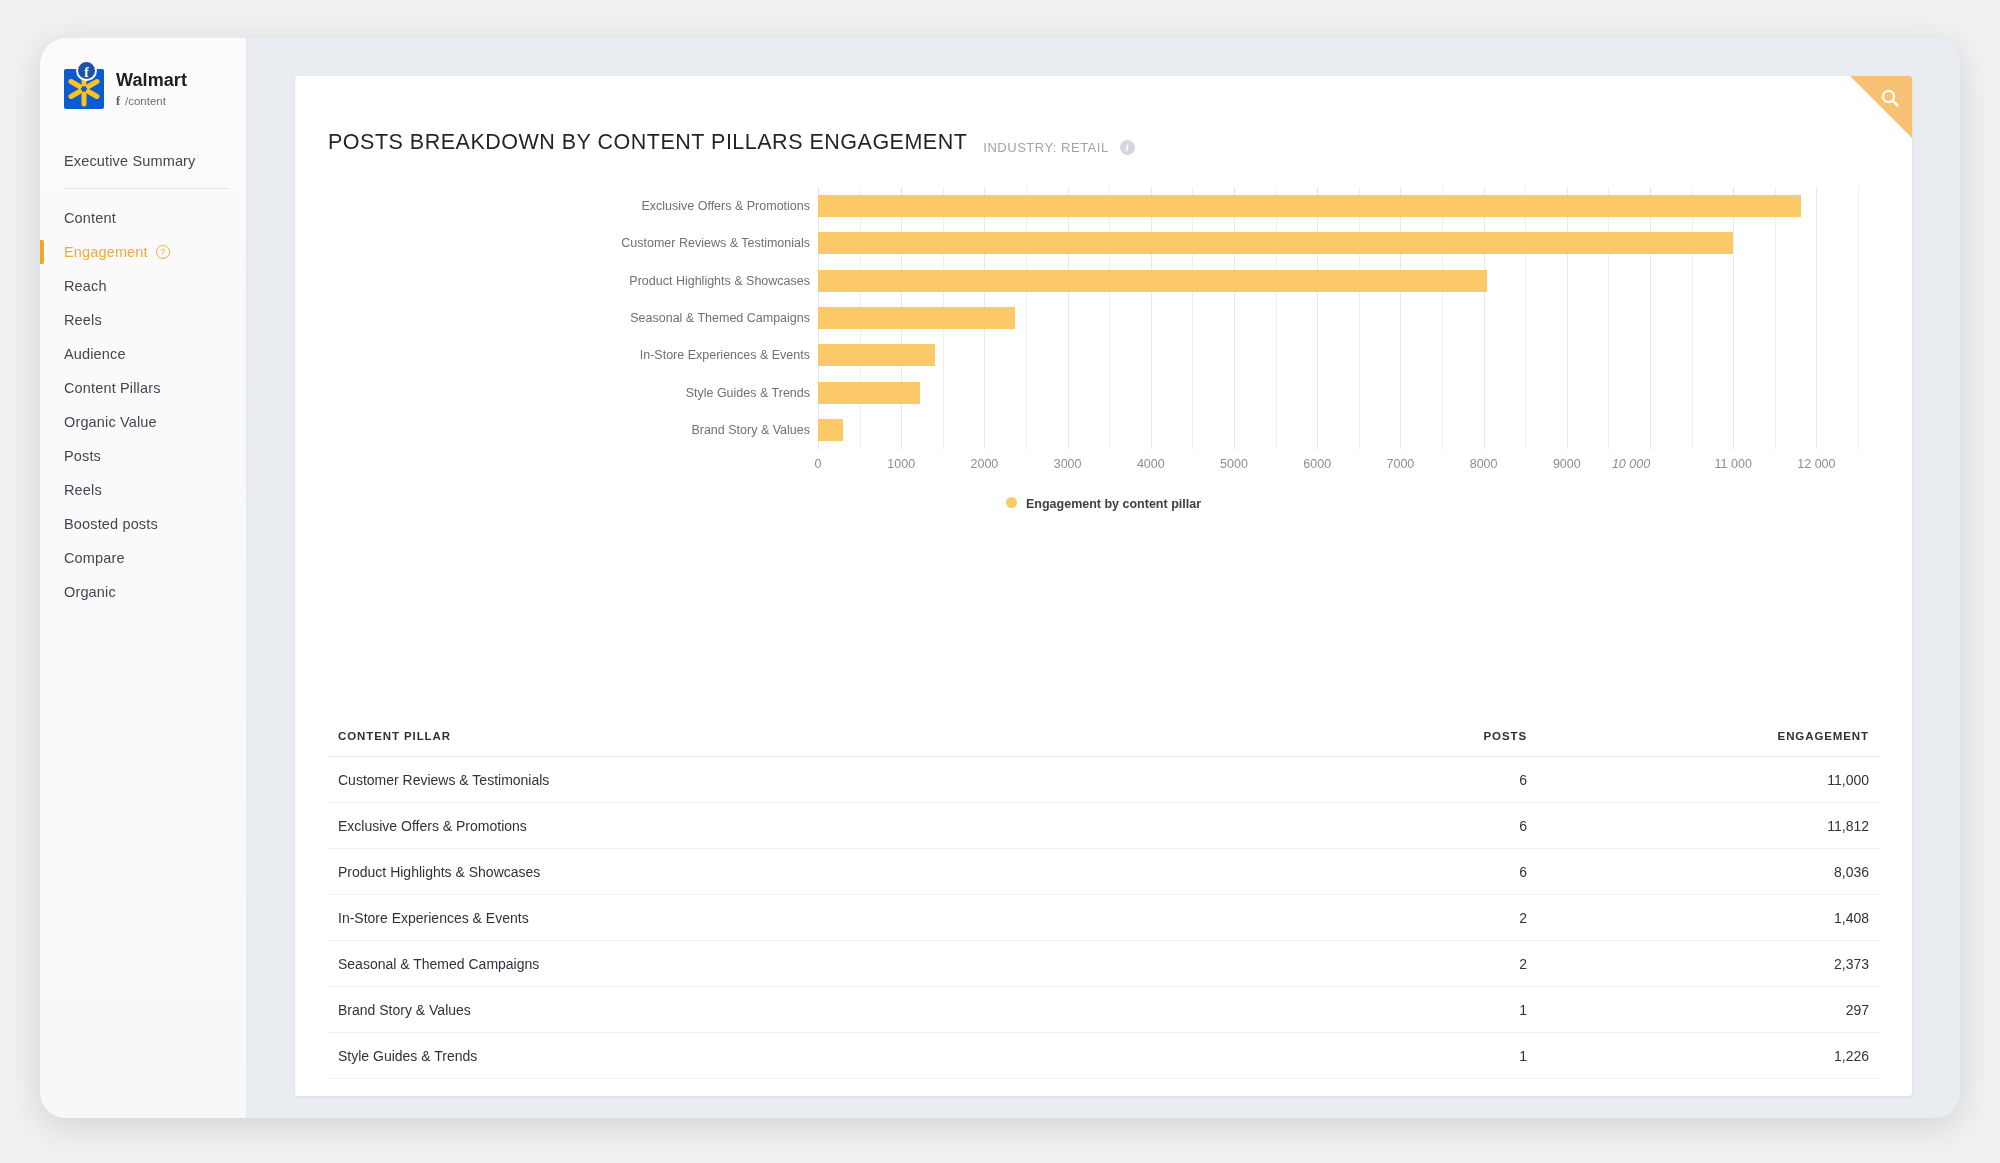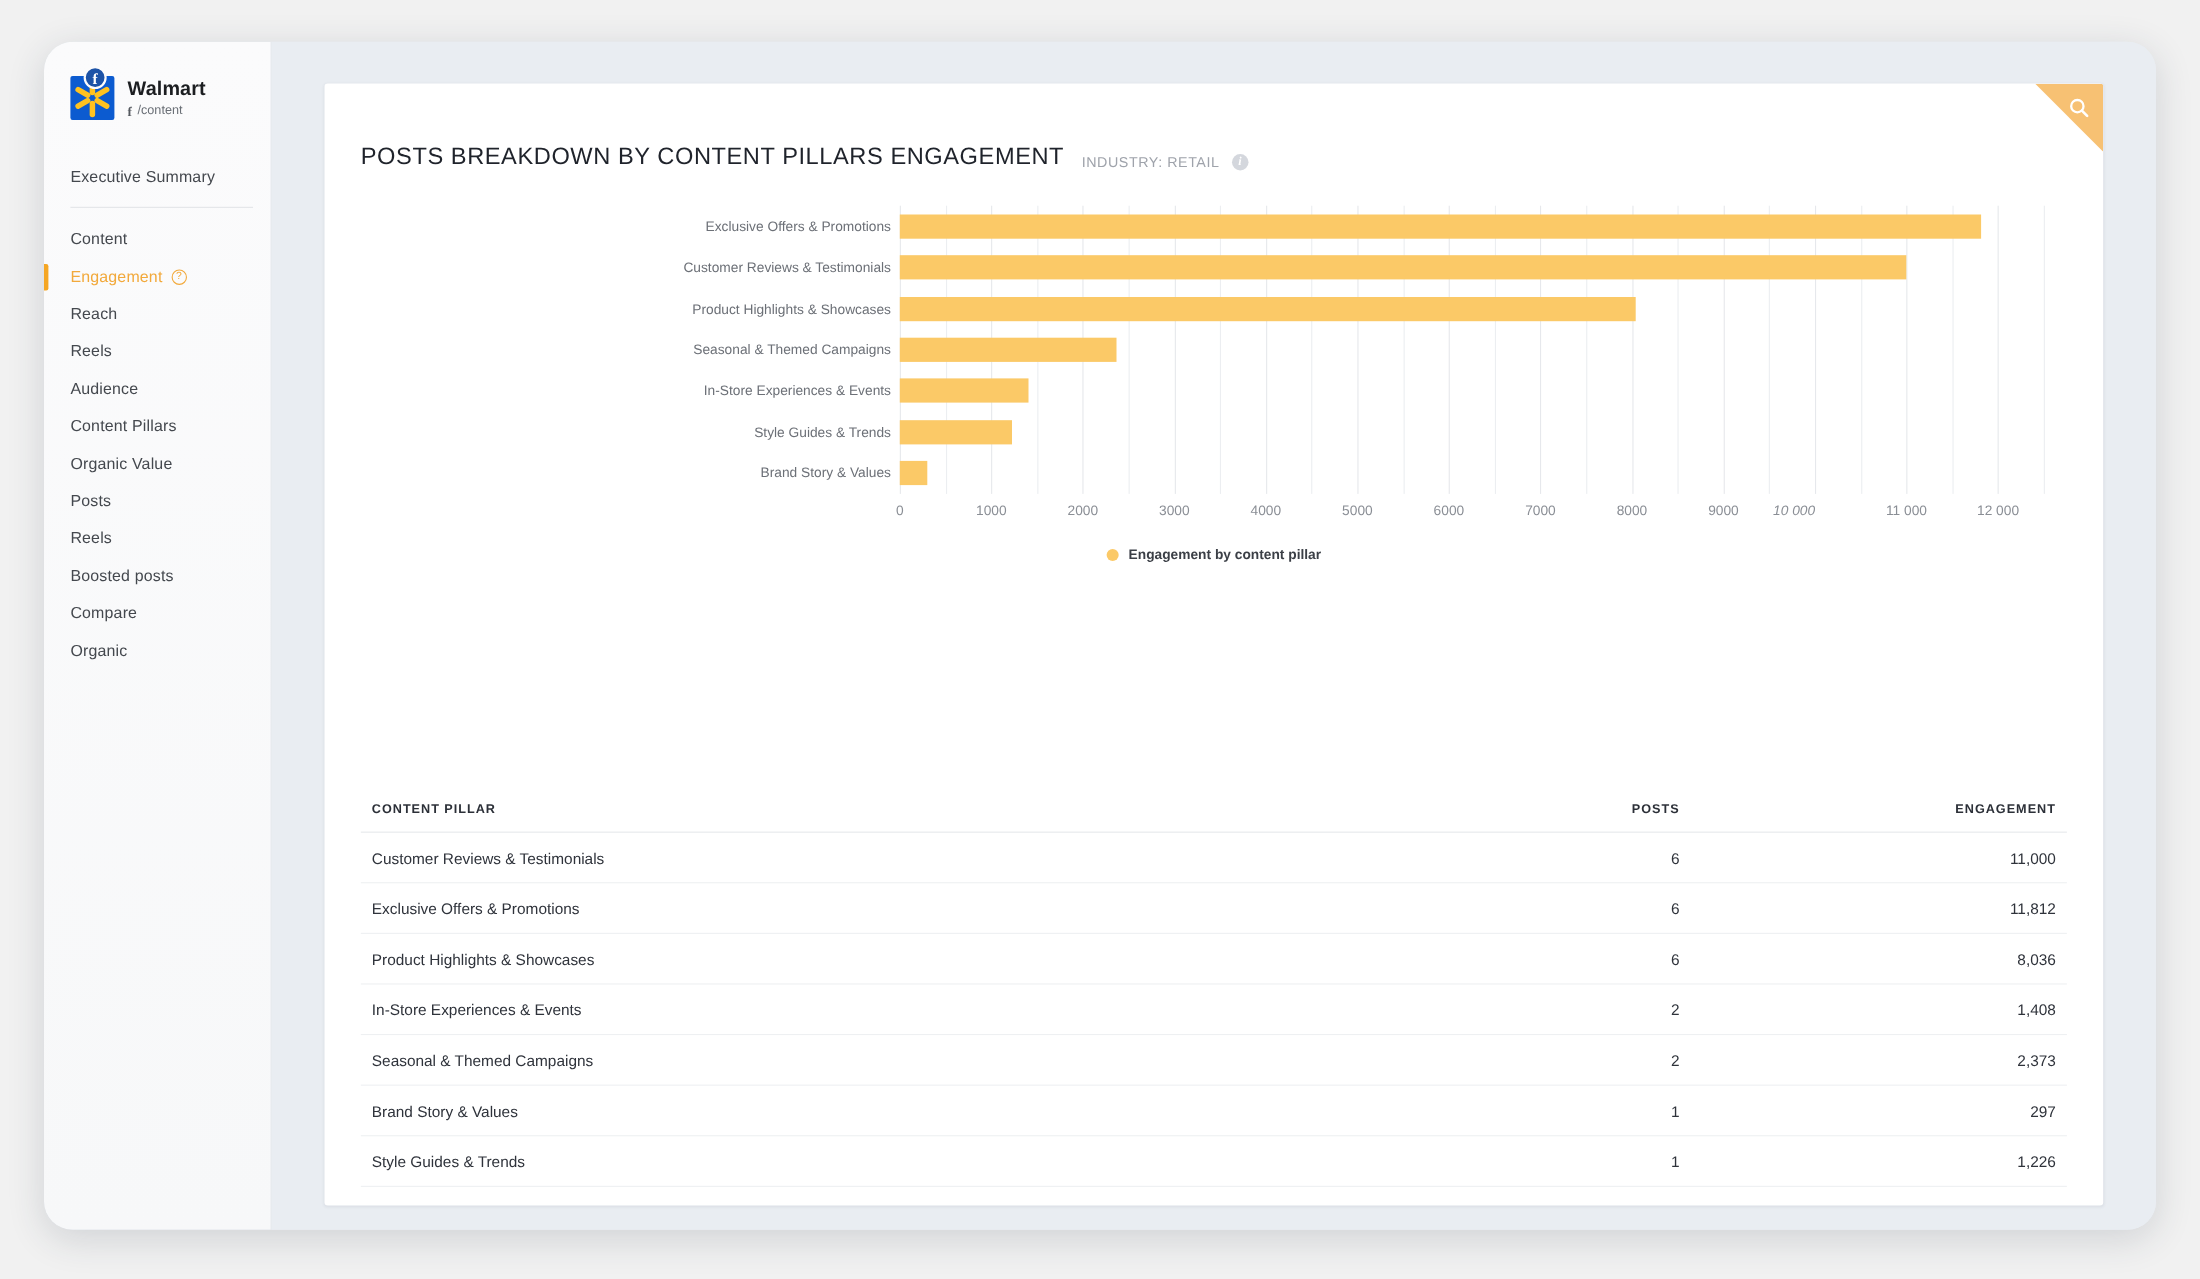--- a/index.html
+++ b/index.html
@@ -218,21 +218,21 @@
     position: absolute;
     top: 270px;
     font-size: 12.5px;
     color: #8a8e95;
     transform: translateX(-50%);
     white-space: nowrap;
   }
   .legend {
     position: absolute;
     top: 310px; left: 0; right: 0;
-    display: flex; align-items: center; justify-content: center;
+    display: flex; align-items: flex-start; justify-content: center;
     gap: 9px;
   }
   .legend-dot {
     width: 11px; height: 11px; border-radius: 50%;
     background: #fbc967;
   }
   .legend-label {
     font-size: 12.5px; font-weight: bold; color: #3b3f46;
   }
 

